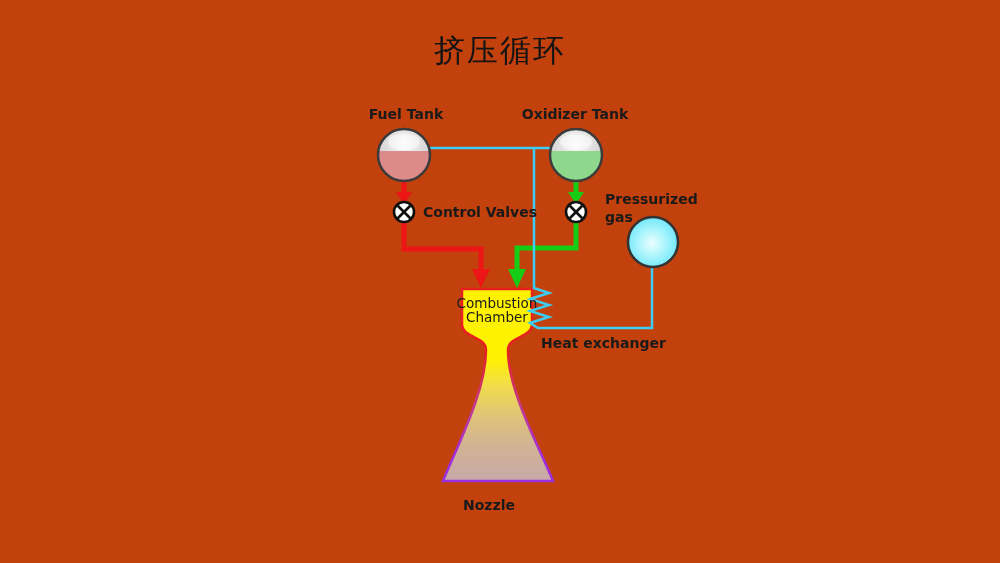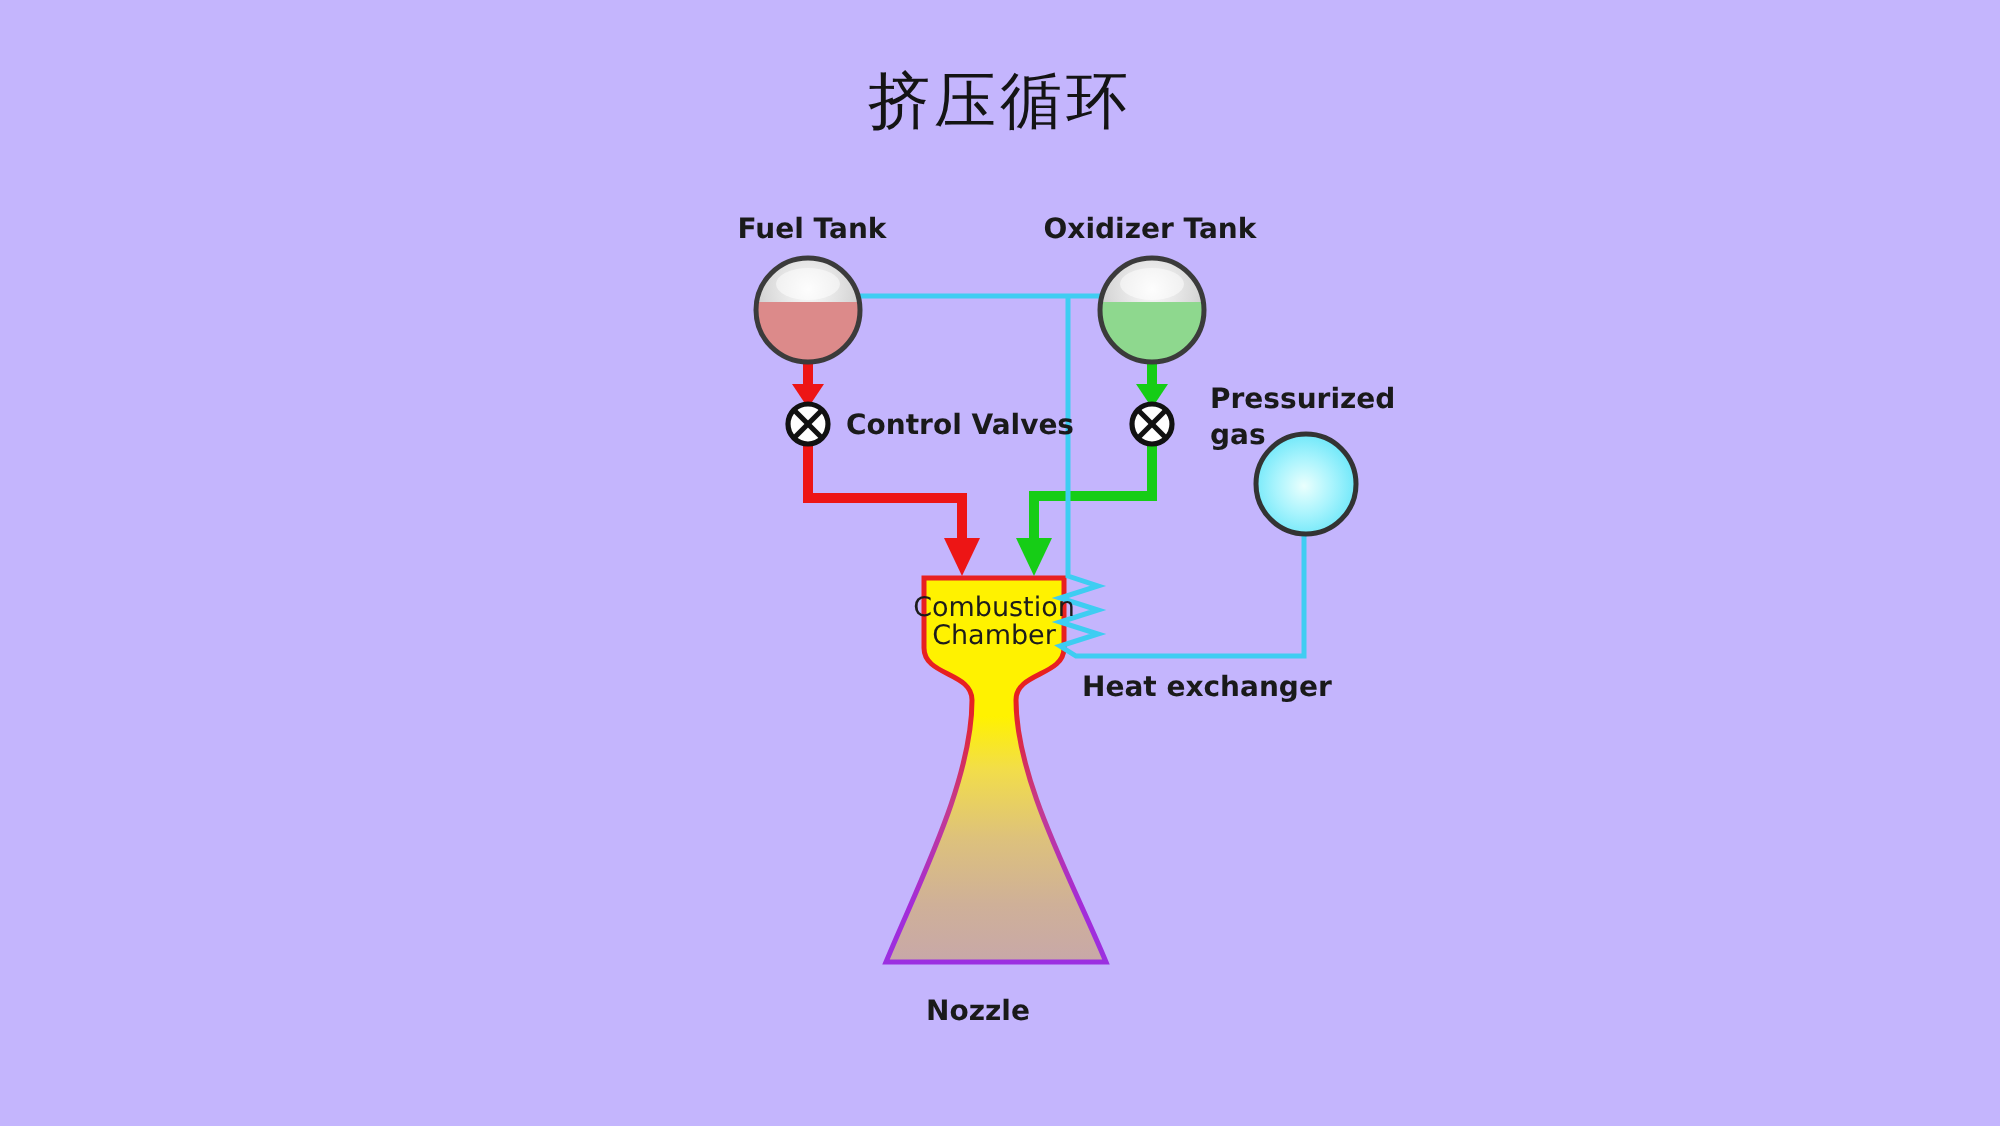--- a/index.html
+++ b/index.html
@@ -1,16 +1,16 @@
 <!DOCTYPE html>
 <html><head>
 <meta charset="utf-8">
 <style>
   html,body{margin:0;padding:0;background:#ffffff;}
-  #stage{position:relative;width:1000px;height:563px;background:#c4b5fd;overflow:hidden;
+  #stage{position:relative;width:1000px;height:563px;background:#c2410c;overflow:hidden;
          font-family:"DejaVu Sans","Liberation Sans",sans-serif;}
   svg{position:absolute;left:0;top:0;}
   text{font-family:"DejaVu Sans","Liberation Sans",sans-serif;}
   .lbl{font-size:14px;font-weight:bold;fill:#1a1a1a;}
   .chtxt{font-size:13.5px;font-weight:normal;fill:#1c1c1c;}
   .title{font-size:31px;font-weight:normal;fill:#141414;letter-spacing:2px;}
 </style>
 </head>
 <body>
 

